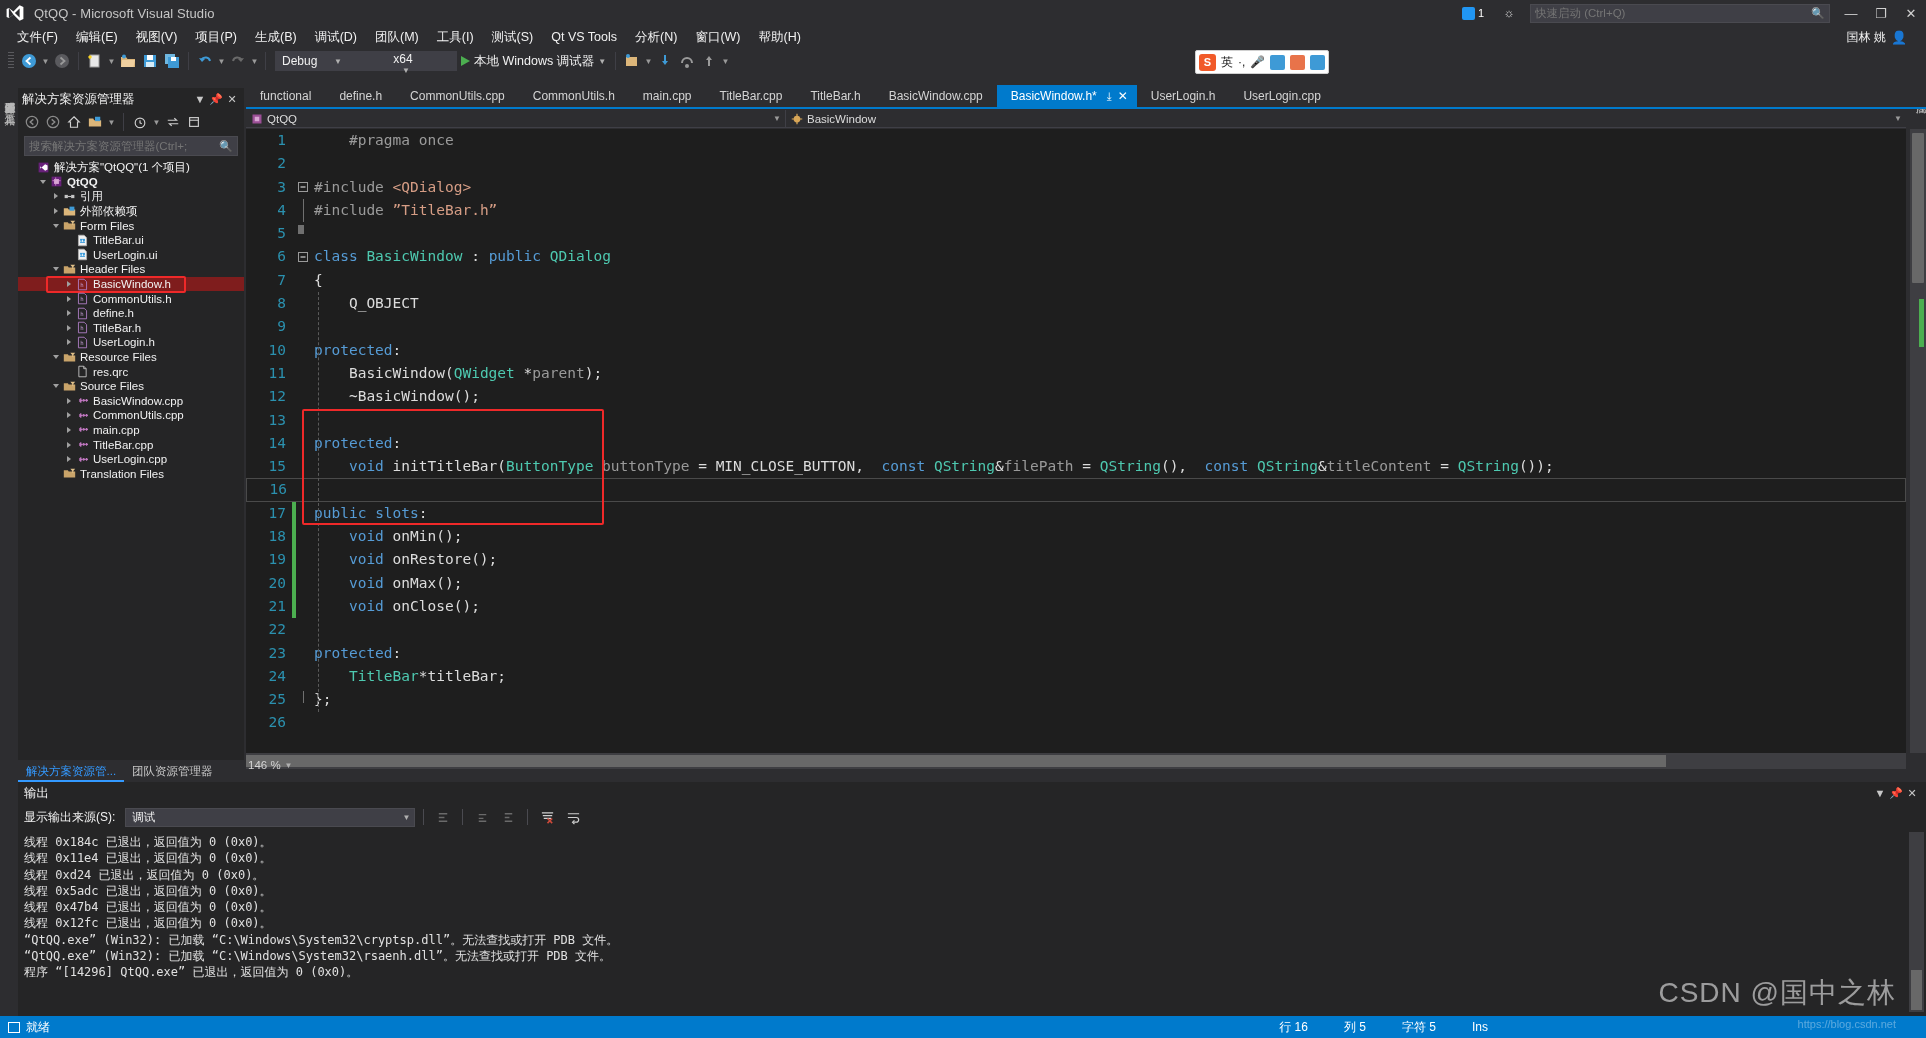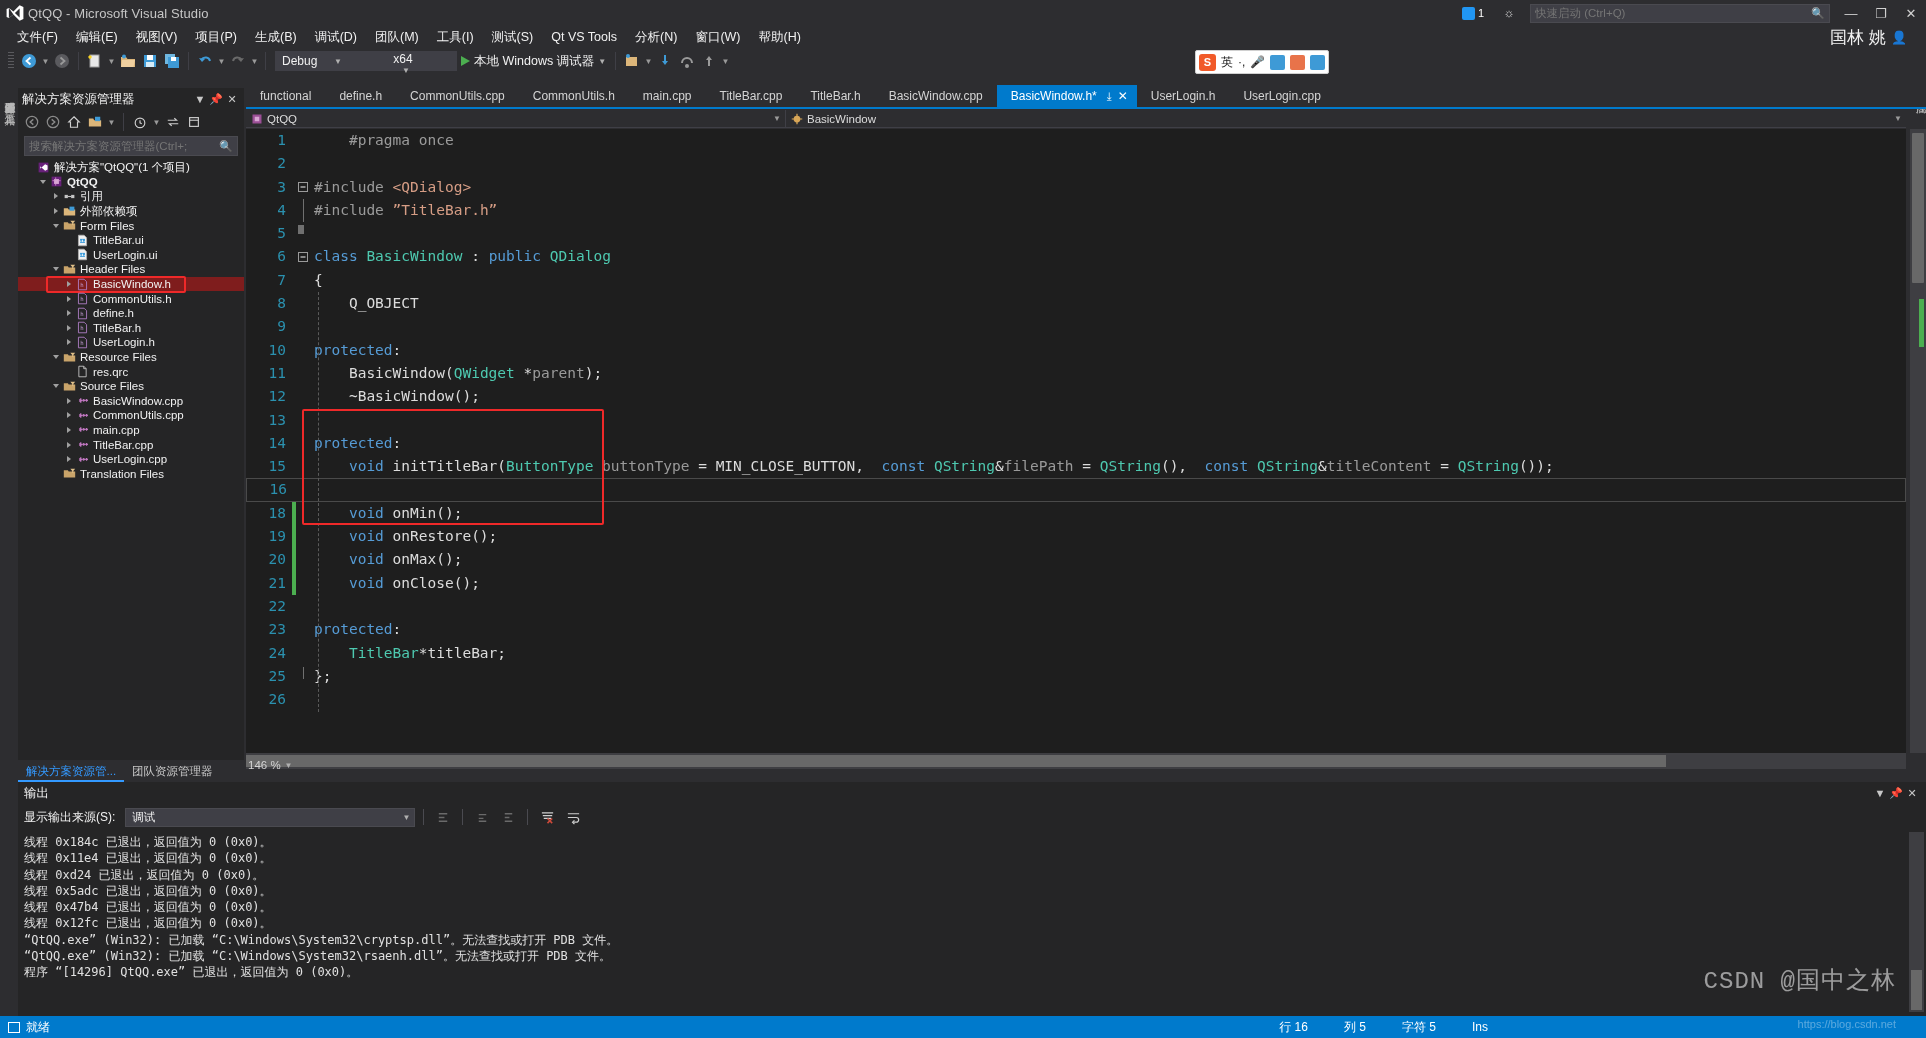--- a/index.html
+++ b/index.html
@@ -9,32 +9,32 @@
     font-family:"Liberation Sans", sans-serif;
     overflow:hidden;
     color:#f1f1f1;
   }
   #app { position:relative; width:1926px; height:1038px; background:#2d2d30; }
 
   
   .titlebar { position:absolute; left:0; top:0; width:1926px; height:26px; background:#2d2d30; display:flex; align-items:center; }
   .vs-logo { width:26px; height:26px; display:flex; align-items:center; justify-content:center; margin-left:2px; }
   .vs-logo svg { display:block; }
-  .title-text { font-size:13px; color:#c6c6c6; letter-spacing:.1px; }
+  .title-text { font-size:13px; color:#c6c6c6; margin-left:6px; letter-spacing:.1px; }
   .title-right { position:absolute; right:0; top:0; height:26px; display:flex; align-items:center; }
   .notif { display:flex; align-items:center; gap:3px; margin-right:10px; }
   .notif-flag { width:13px; height:13px; background:#2196f3; border-radius:2px; position:relative;}
   .notif-count { font-size:11px; color:#fff; }
   .win-btn { width:30px; height:26px; display:flex; align-items:center; justify-content:center; color:#d0d0d0; font-size:13px; }
 
   
   .menubar { position:absolute; left:0; top:26px; width:1926px; height:22px; background:#2d2d30; display:flex; align-items:center; }
   .menu-item { font-size:12.5px; color:#f1f1f1; padding:2px 9px; white-space:nowrap; }
   .menubar-right { position:absolute; right:4px; top:26px; height:22px; display:flex; align-items:center; gap:6px; }
-  .user-name { font-size:17px; color:#f1f1f1; }
+  .user-name { font-size:12px; color:#f1f1f1; }
 
   
   .toolbar { position:absolute; left:0; top:48px; width:1926px; height:26px; background:#2d2d30; display:flex; align-items:center; padding-left:8px; }
   .tb-grip { width:6px; height:18px; margin-right:4px;
     background:repeating-linear-gradient(to bottom,#5a5a5e 0 1px,transparent 1px 3px); }
   .tb-btn { width:22px; height:22px; display:flex; align-items:center; justify-content:center; border-radius:2px; }
   .tb-arrow { width:11px; height:22px; display:flex; align-items:center; justify-content:center; color:#9a9a9a; font-size:8px; }
   .tb-sep { width:1px; height:18px; background:#3f3f46; margin:0 5px; }
   .combo { height:20px; background:#3f3f46; border:1px solid #3f3f46; display:flex; align-items:center;
            justify-content:space-between; color:#f1f1f1; font-size:12px; padding:0 4px 0 6px; }
@@ -137,22 +137,22 @@
   .out-vthumb { position:absolute; left:2px; bottom:2px; width:11px; height:40px; background:#686868; }
 
   
   .statusbar { position:absolute; left:0; bottom:0; width:1926px; height:22px; background:#007acc; display:flex;
                align-items:center; color:#fff; font-size:12px; }
   .sb-ready { display:flex;align-items:center;gap:6px; padding-left:8px; }
   .sb-sq { width:12px;height:11px;border:1.5px solid #fff; }
   .sb-cell { padding:0 18px; font-size:12px; white-space:nowrap; }
 
   
-  .wm { position:absolute; right:30px; bottom:42px; font-size:24px; color:rgba(255,255,255,.55);
-        font-family:Liberation Mono, monospace; letter-spacing:1px; }
+  .wm { position:absolute; right:30px; bottom:26px; font-size:28px; color:rgba(255,255,255,.55);
+        font-family:Liberation Sans, sans-serif; letter-spacing:1px; }
   .wm2 { position:absolute; right:30px; bottom:8px; font-size:11px; color:rgba(255,255,255,.35); }
 
   .right-edge { position:absolute; right:0; top:88px; width:14px; height:540px; background:#2d2d30; }
   .rtab { writing-mode:vertical-rl; font-size:11px; color:#b8b8b8; padding:6px 1px; }
 </style>
 </head>
 <body>
 
 <div id="app">
 
@@ -735,20 +735,21 @@
         <div class="cline"><span class="lnum">7</span><span class="gut-chg"></span><span class="fold"></span><span class="ctext"><span class="id">{</span></span></div>
         <div class="cline"><span class="lnum">8</span><span class="gut-chg"></span><span class="fold"></span><span class="ctext"><span class="id">    </span><span class="mc">Q_OBJECT</span></span></div>
         <div class="cline"><span class="lnum">9</span><span class="gut-chg"></span><span class="fold"></span><span class="ctext"></span></div>
         <div class="cline"><span class="lnum">10</span><span class="gut-chg"></span><span class="fold"></span><span class="ctext"><span class="k">protected</span><span class="id">:</span></span></div>
         <div class="cline"><span class="lnum">11</span><span class="gut-chg"></span><span class="fold"></span><span class="ctext"><span class="id">    BasicWindow(</span><span class="ty">QWidget</span><span class="id"> *</span><span class="pa">parent</span><span class="id">);</span></span></div>
         <div class="cline"><span class="lnum">12</span><span class="gut-chg"></span><span class="fold"></span><span class="ctext"><span class="id">    ~BasicWindow();</span></span></div>
         <div class="cline"><span class="lnum">13</span><span class="gut-chg"></span><span class="fold"></span><span class="ctext"></span></div>
         <div class="cline"><span class="lnum">14</span><span class="gut-chg"></span><span class="fold"></span><span class="ctext"><span class="k">protected</span><span class="id">:</span></span></div>
         <div class="cline"><span class="lnum">15</span><span class="gut-chg"></span><span class="fold"></span><span class="ctext"><span class="id">    </span><span class="k">void</span><span class="id"> initTitleBar(</span><span class="ty">ButtonType</span><span class="id"> </span><span class="pa">buttonType</span><span class="id"> = </span><span class="mc">MIN_CLOSE_BUTTON</span><span class="id">,  </span><span class="k">const</span><span class="id"> </span><span class="ty">QString</span><span class="id">&amp;</span><span class="pa">filePath</span><span class="id"> = </span><span class="ty">QString</span><span class="id">(),  </span><span class="k">const</span><span class="id"> </span><span class="ty">QString</span><span class="id">&amp;</span><span class="pa">titleContent</span><span class="id"> = </span><span class="ty">QString</span><span class="id">());</span></span></div>
         <div class="cline" style="border: 1px solid rgb(74, 74, 74); height: 23.3px; background: rgb(30, 30, 30);"><span class="lnum">16</span><span class="gut-chg"></span><span class="fold"></span><span class="ctext"></span></div>
+        <div class="cline"><span class="lnum">17</span><span class="gut-chg" style="background: rgb(76, 175, 80);"></span><span class="fold"></span><span class="ctext"><span class="k">public</span><span class="id"> </span><span class="k">slots</span><span class="id">:</span></span></div>
         <div class="cline"><span class="lnum">18</span><span class="gut-chg" style="background: rgb(76, 175, 80);"></span><span class="fold"></span><span class="ctext"><span class="id">    </span><span class="k">void</span><span class="id"> onMin();</span></span></div>
         <div class="cline"><span class="lnum">19</span><span class="gut-chg" style="background: rgb(76, 175, 80);"></span><span class="fold"></span><span class="ctext"><span class="id">    </span><span class="k">void</span><span class="id"> onRestore();</span></span></div>
         <div class="cline"><span class="lnum">20</span><span class="gut-chg" style="background: rgb(76, 175, 80);"></span><span class="fold"></span><span class="ctext"><span class="id">    </span><span class="k">void</span><span class="id"> onMax();</span></span></div>
         <div class="cline"><span class="lnum">21</span><span class="gut-chg" style="background: rgb(76, 175, 80);"></span><span class="fold"></span><span class="ctext"><span class="id">    </span><span class="k">void</span><span class="id"> onClose();</span></span></div>
         <div class="cline"><span class="lnum">22</span><span class="gut-chg"></span><span class="fold"></span><span class="ctext"></span></div>
         <div class="cline"><span class="lnum">23</span><span class="gut-chg"></span><span class="fold"></span><span class="ctext"><span class="k">protected</span><span class="id">:</span></span></div>
         <div class="cline"><span class="lnum">24</span><span class="gut-chg"></span><span class="fold"></span><span class="ctext"><span class="id">    </span><span class="ty">TitleBar</span><span class="id">*titleBar;</span></span></div>
         <div class="cline"><span class="lnum">25</span><span class="gut-chg"></span><span class="fold"><span style="display:block;width:1px;height:12px;background:#707070;margin-top:-6px;"></span></span><span class="ctext"><span class="id">};</span></span></div>
         <div class="cline"><span class="lnum">26</span><span class="gut-chg"></span><span class="fold"></span><span class="ctext"></span></div>
         <div style="position: absolute; left: 72px; top: 163px; width: 0px; height: 420px; border-left: 1px dashed rgb(90, 90, 90);"></div>

